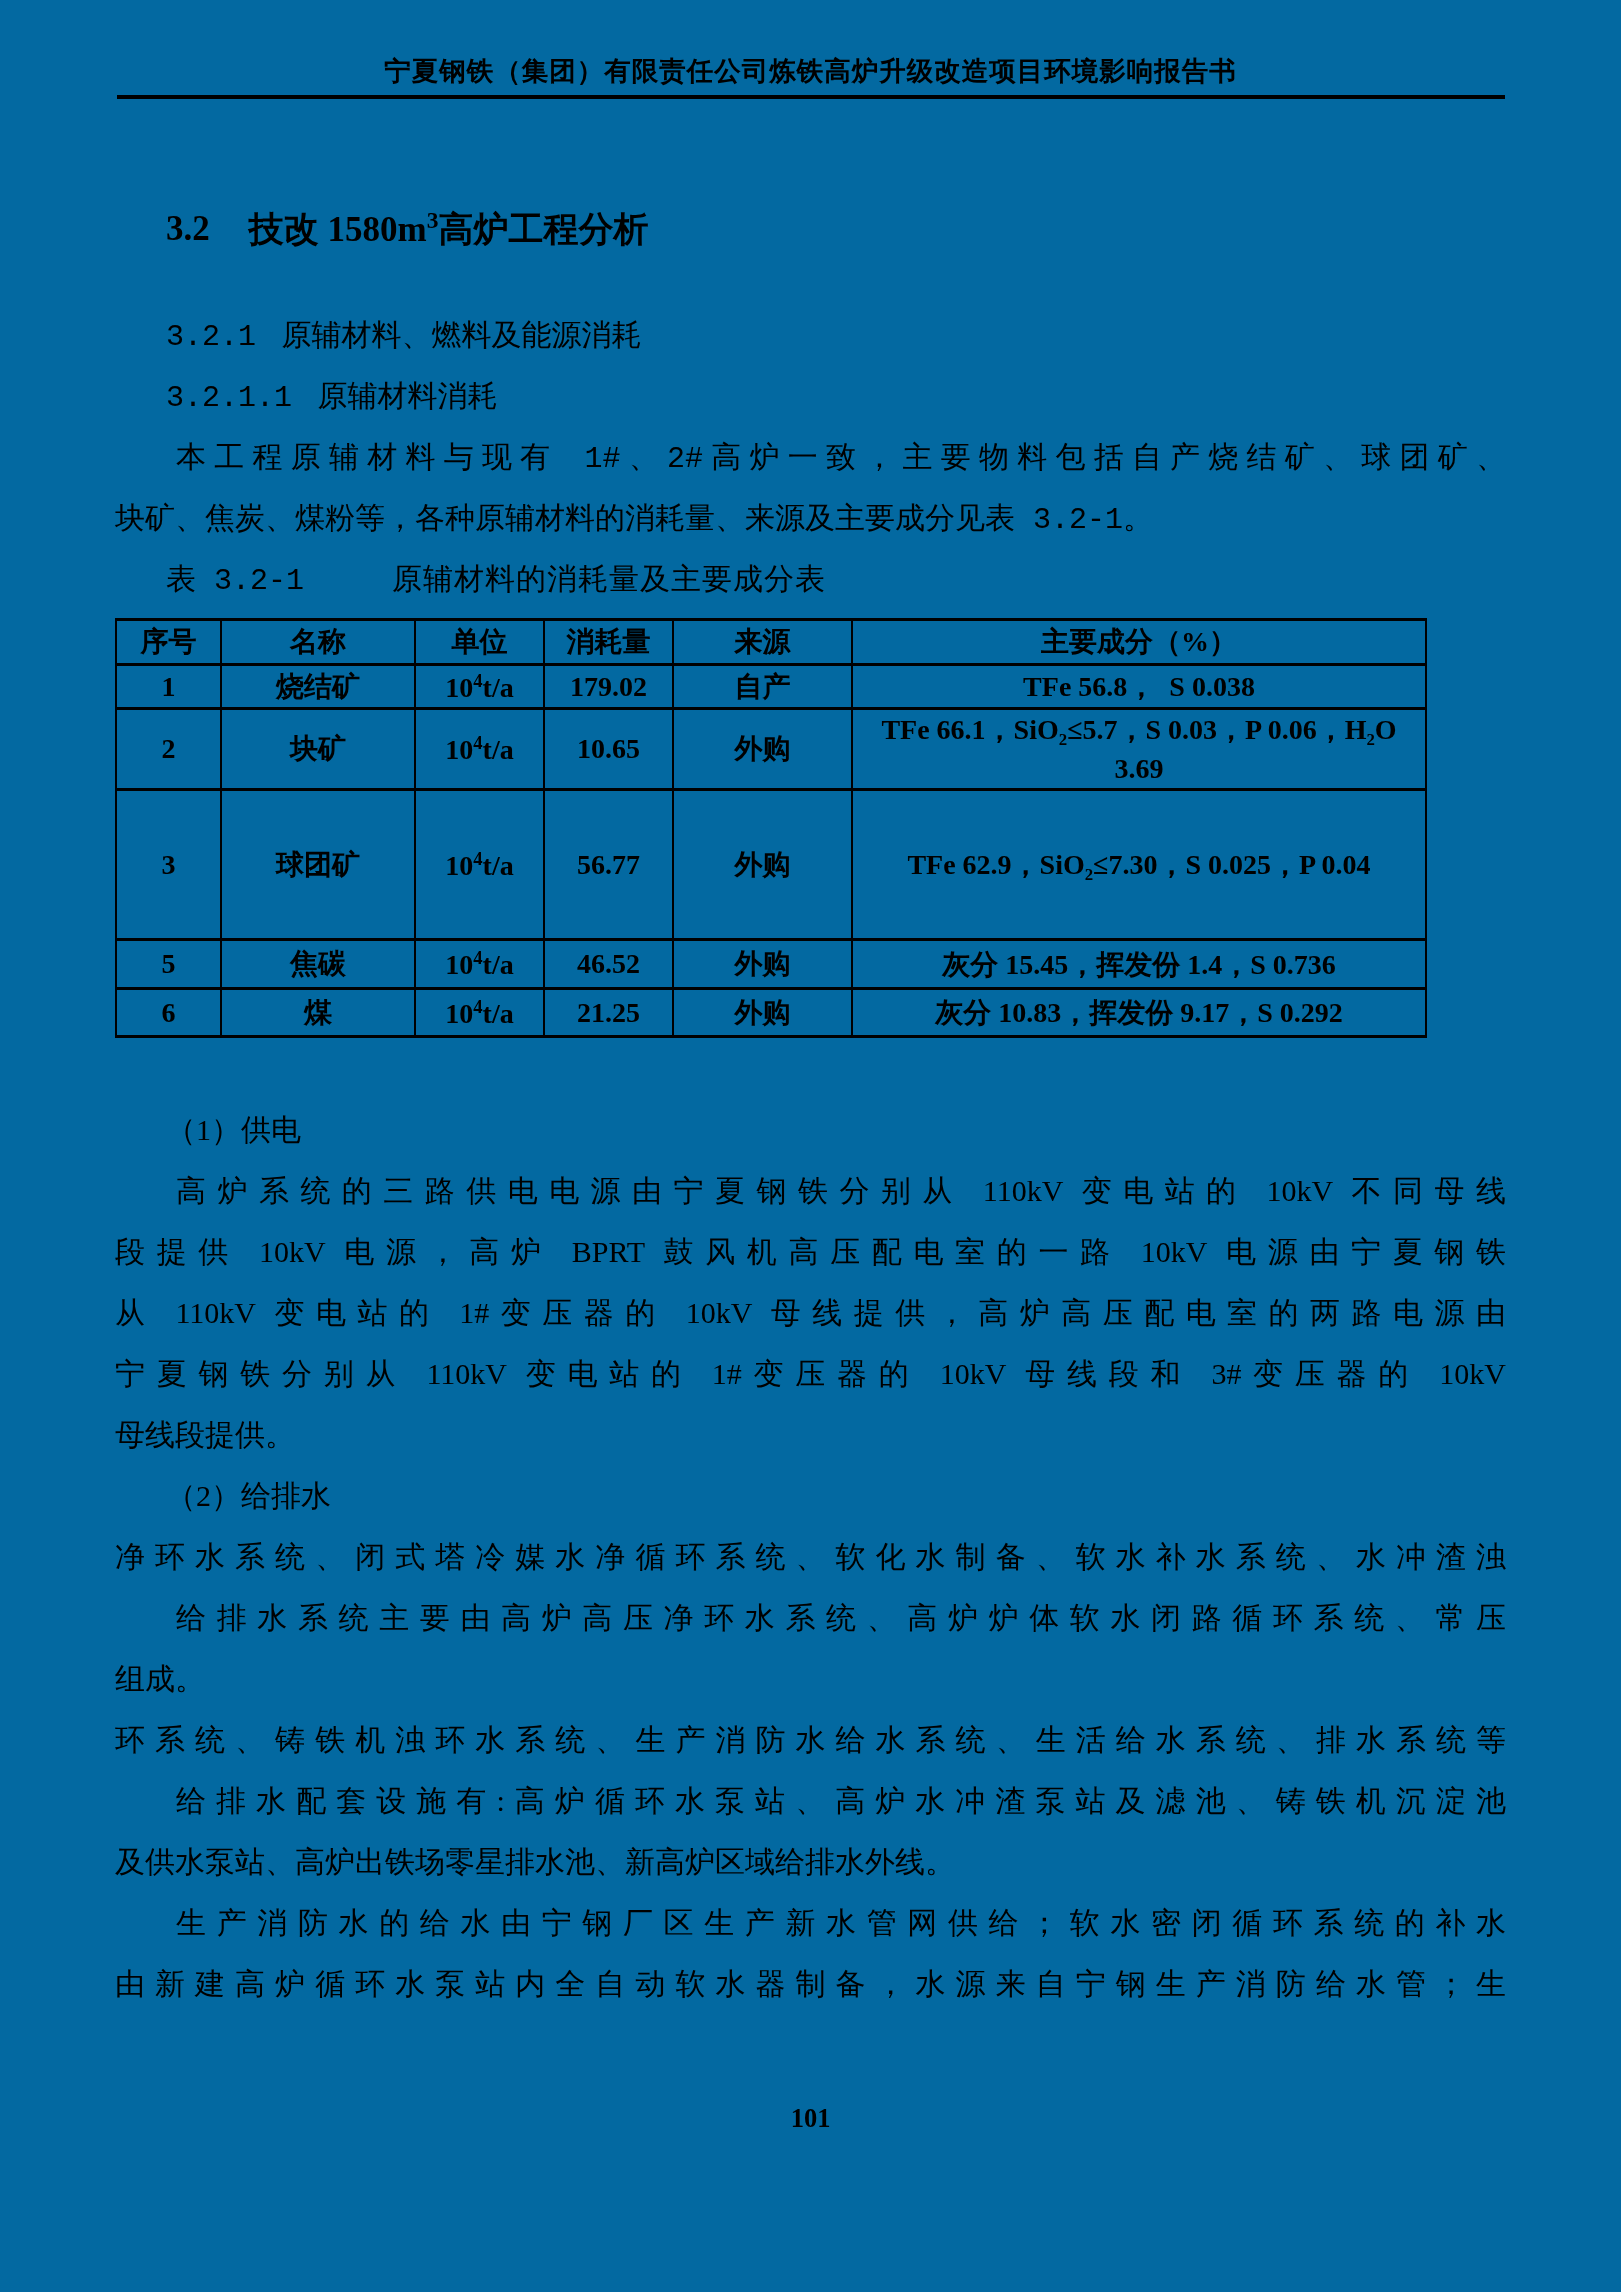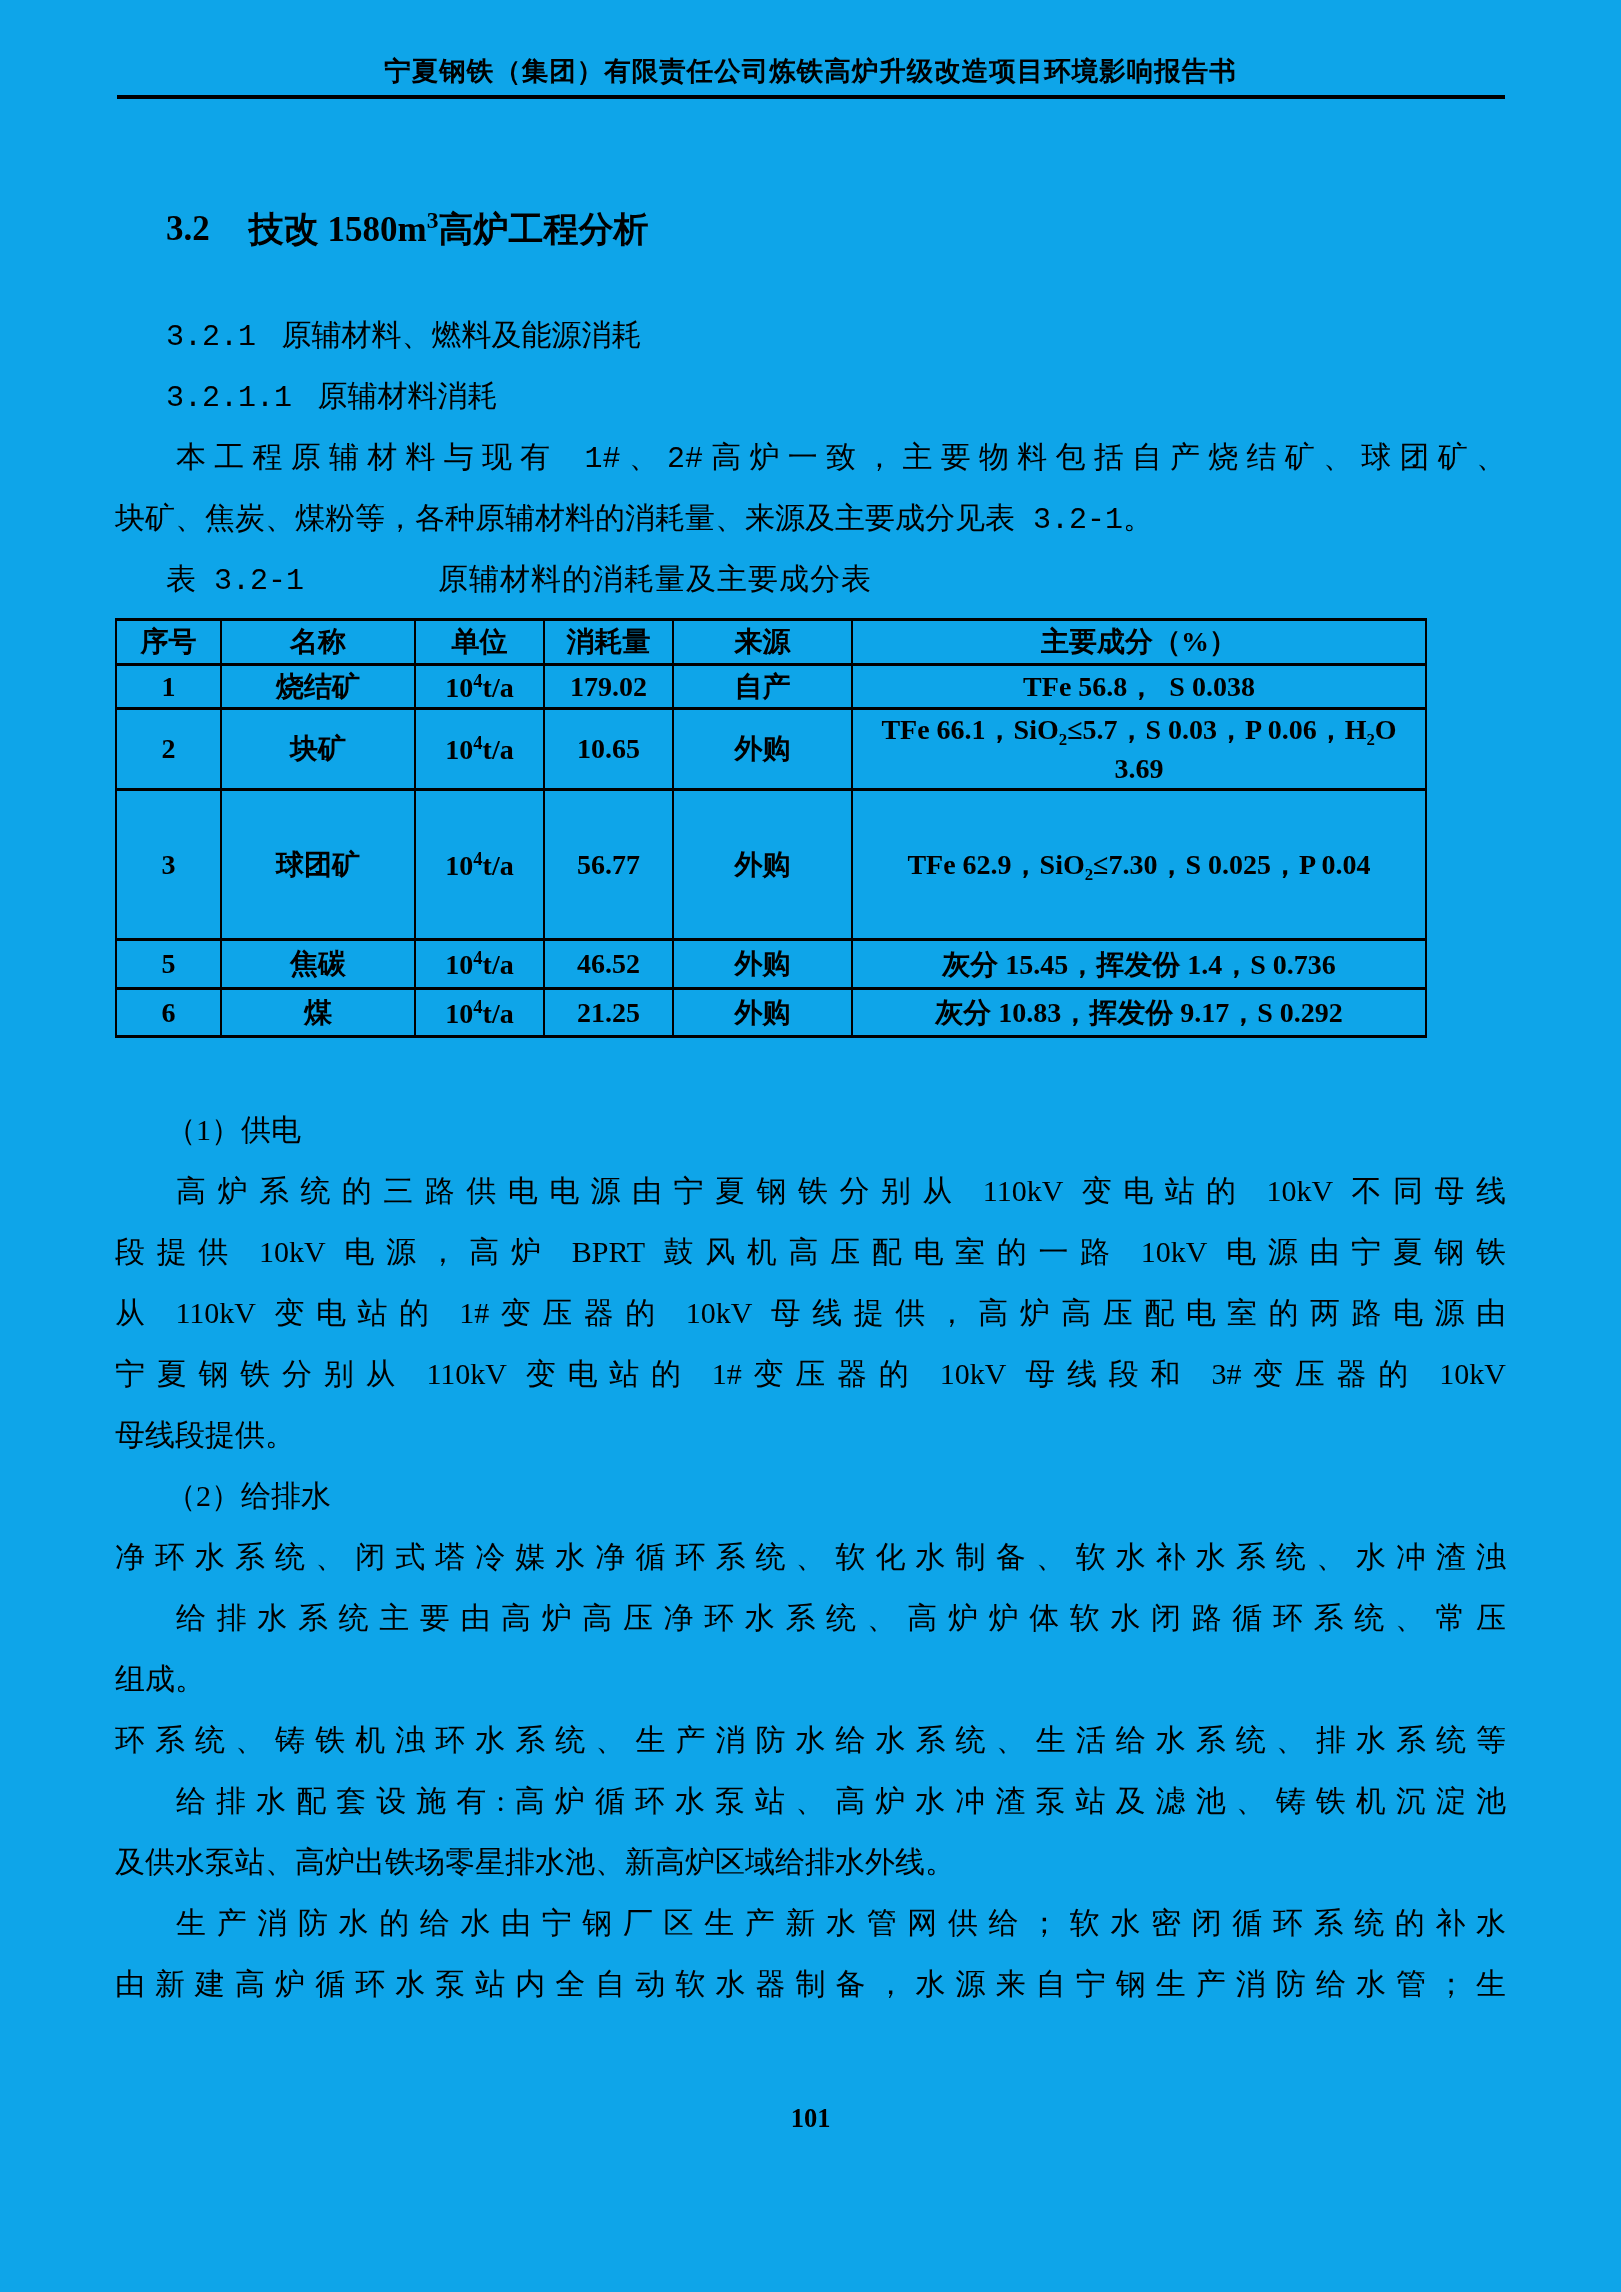--- a/index.html
+++ b/index.html
@@ -1,20 +1,20 @@
 <!DOCTYPE html>
 <html><head>
 <meta charset="utf-8">
 <style>
   html,body{margin:0;padding:0;background:#888;}
   .page{
     position:relative;
     width:1621px;height:2293px;
     margin:0 auto;
-    background:#0ea5e9;
+    background:#0369a1;
     color:#000;
     font-family:"Liberation Serif","DejaVu Serif",serif;
     overflow:hidden;
   }
   
   .page-header{padding-top:55px;}
   .page-header-text{
     text-align:center;
     font-weight:bold;
     font-size:26.5px;
@@ -37,21 +37,21 @@
   .h1 sup{font-size:23.5px;}
   .rhythm{margin-top:55px;font-size:30px;font-family:Liberation Mono, monospace;}
   .rhythm2{margin-top:61px;font-size:30px;}
   .line{line-height:61px;min-height:61px;}
   .hl{padding-left:51px;}
   .hl .num{margin-right:25.5px;}
   .jl{text-align:justify;text-align-last:justify;text-justify:inter-character;}
   .ll{text-align:left;}
   .ind{text-indent:61px;}
   
-  .caption{display:flex;align-items:center;padding-left:51px;gap:46px;}
+  .caption{display:flex;align-items:center;padding-left:51px;}
   .caption .cap-label{margin-right:88px;}
   .caption .cap-title{letter-spacing:1px;}
   
   table.mat{
     border-collapse:collapse;
     table-layout:fixed;
     width:1311px;
     margin-top:5.9px;
     border:2.9px solid #000;
     font-size:28px;

